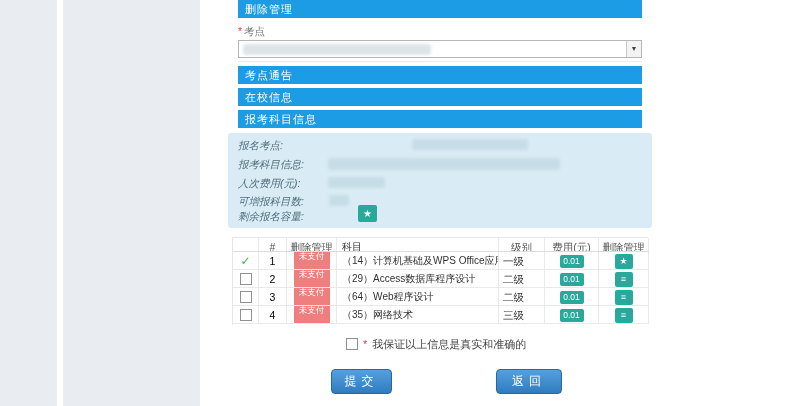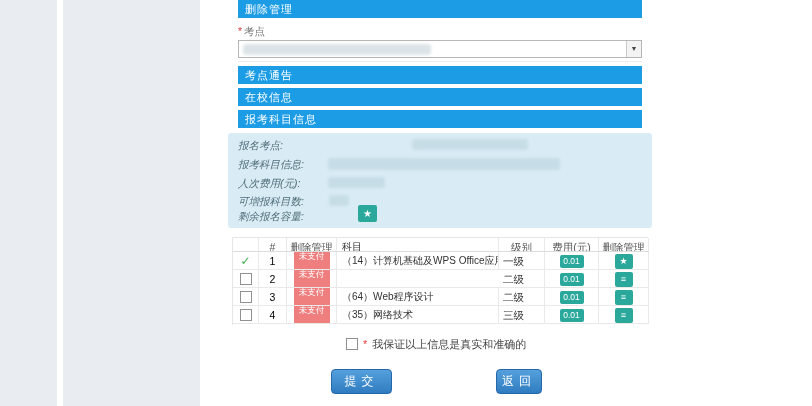--- a/index.html
+++ b/index.html
@@ -67,21 +67,21 @@
   .badge-act { display:inline-block; width:18px; height:15px; background:#2aa89b; border-radius:2px;
                color:#fff; font-size:9px; line-height:15px; text-align:center; vertical-align:middle; margin-top:-2px; }
 
   .agree { position:absolute; left:146px; top:337px; font-size:11px; color:#444;text-align:center; }
   .agree .cbx { margin-right:5px; }
 
   .btn { position:absolute; top:369px; height:25px; background:linear-gradient(#55a0dc,#2f7cc0);
          border:1px solid #2567a8; border-radius:4px; color:#fff; font-size:12px; 
          line-height:23px; font-family:inherit; cursor:pointer; letter-spacing:5px; }
   .btn-submit { left:131px; width:61px; }
-  .btn-back   { left:296px; width:46px; }
+  .btn-back   { left:296px; width:66px; }
 </style>
 </head>
 <body>
 
 <div class="gutter"></div>
 <div class="gutter-strip"></div>
 
 <div class="content">
 
   <div class="bar bar-top">
@@ -139,20 +139,21 @@
       <div class="cell c3 subj">（14）计算机基础及WPS Office应用</div>
       <div class="cell c4 lvl">一级</div>
       <div class="cell c5 tc"><span class="badge-teal">0.01</span></div>
       <div class="cell c6 tc"><span class="badge-act">★</span></div>
     </div>
 
     <div class="trow r2">
       <div class="cell c0 tc"><span class="cbx"></span></div>
       <div class="cell c1 tc">2</div>
       <div class="cell c2 tc"><span class="badge-red">未支付</span></div>
+      <div class="cell c3 subj">（29）Access数据库程序设计</div>
       <div class="cell c4 lvl">二级</div>
       <div class="cell c5 tc"><span class="badge-teal">0.01</span></div>
       <div class="cell c6 tc"><span class="badge-act">≡</span></div>
     </div>
 
     <div class="trow r3">
       <div class="cell c0 tc"><span class="cbx"></span></div>
       <div class="cell c1 tc">3</div>
       <div class="cell c2 tc"><span class="badge-red">未支付</span></div>
       <div class="cell c3 subj">（64）Web程序设计</div>

